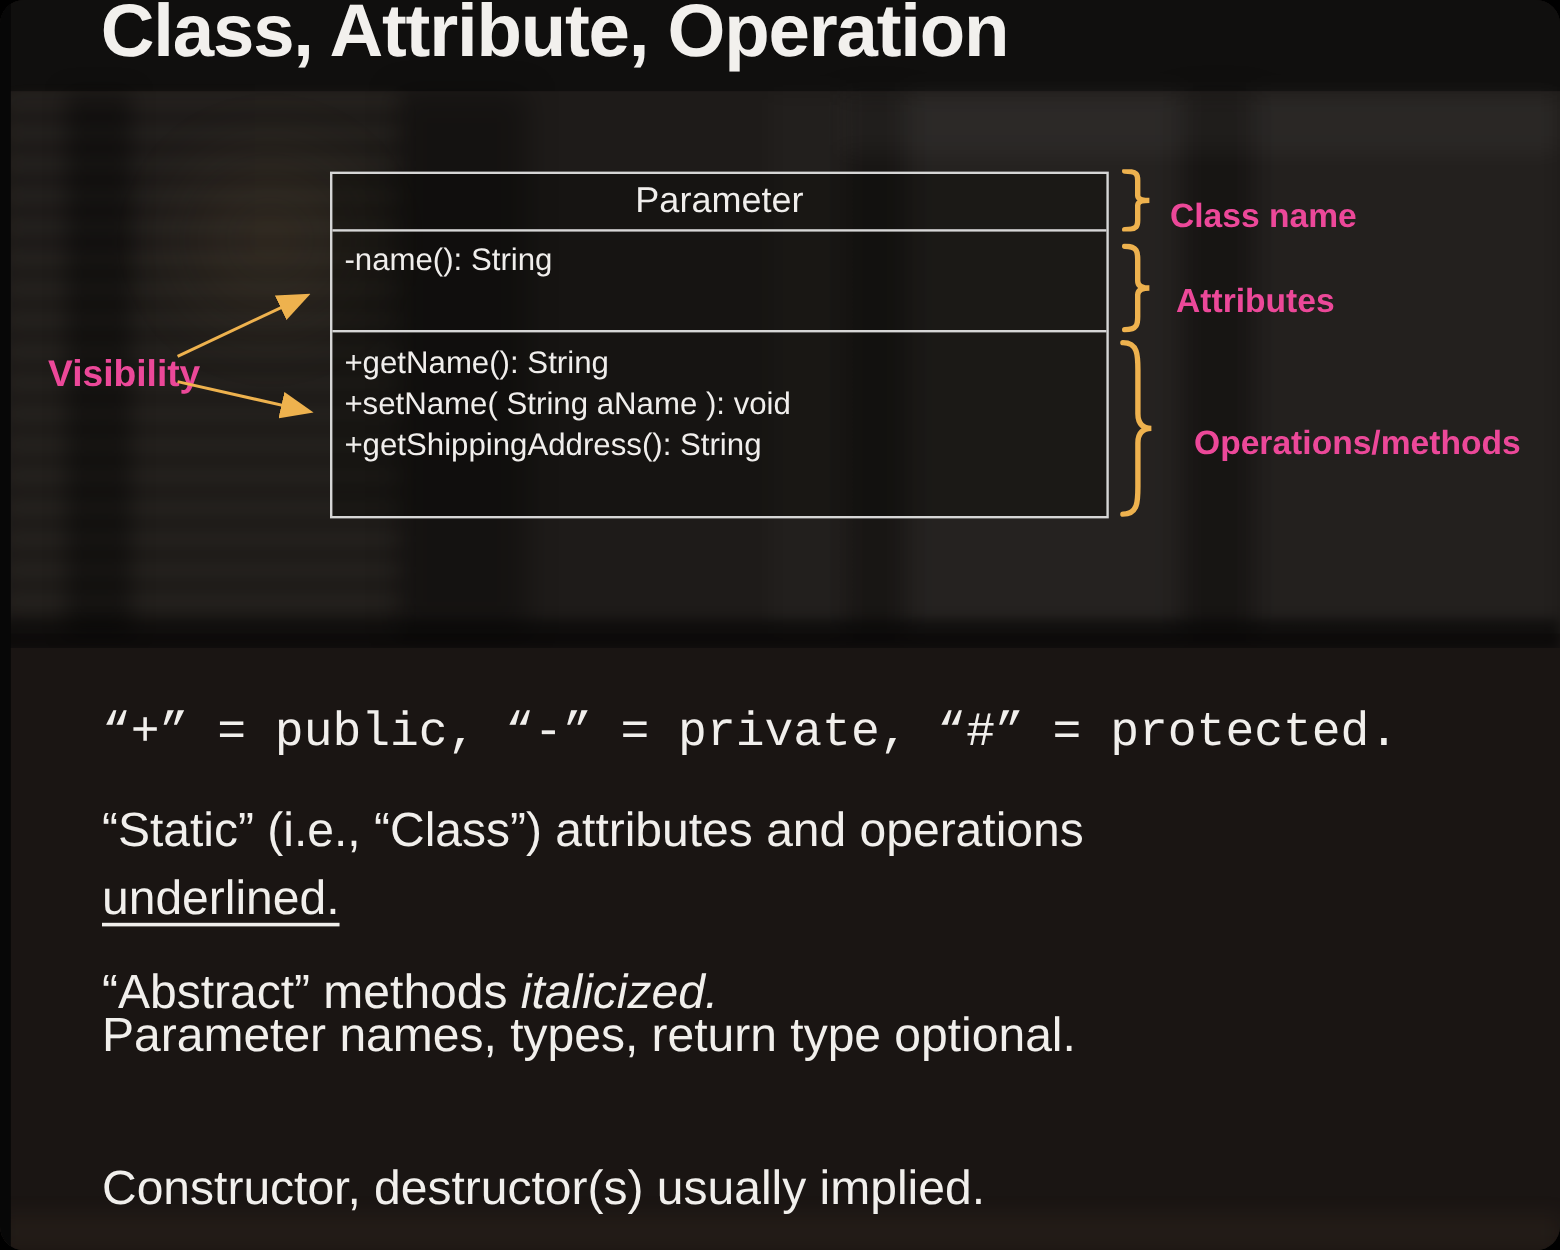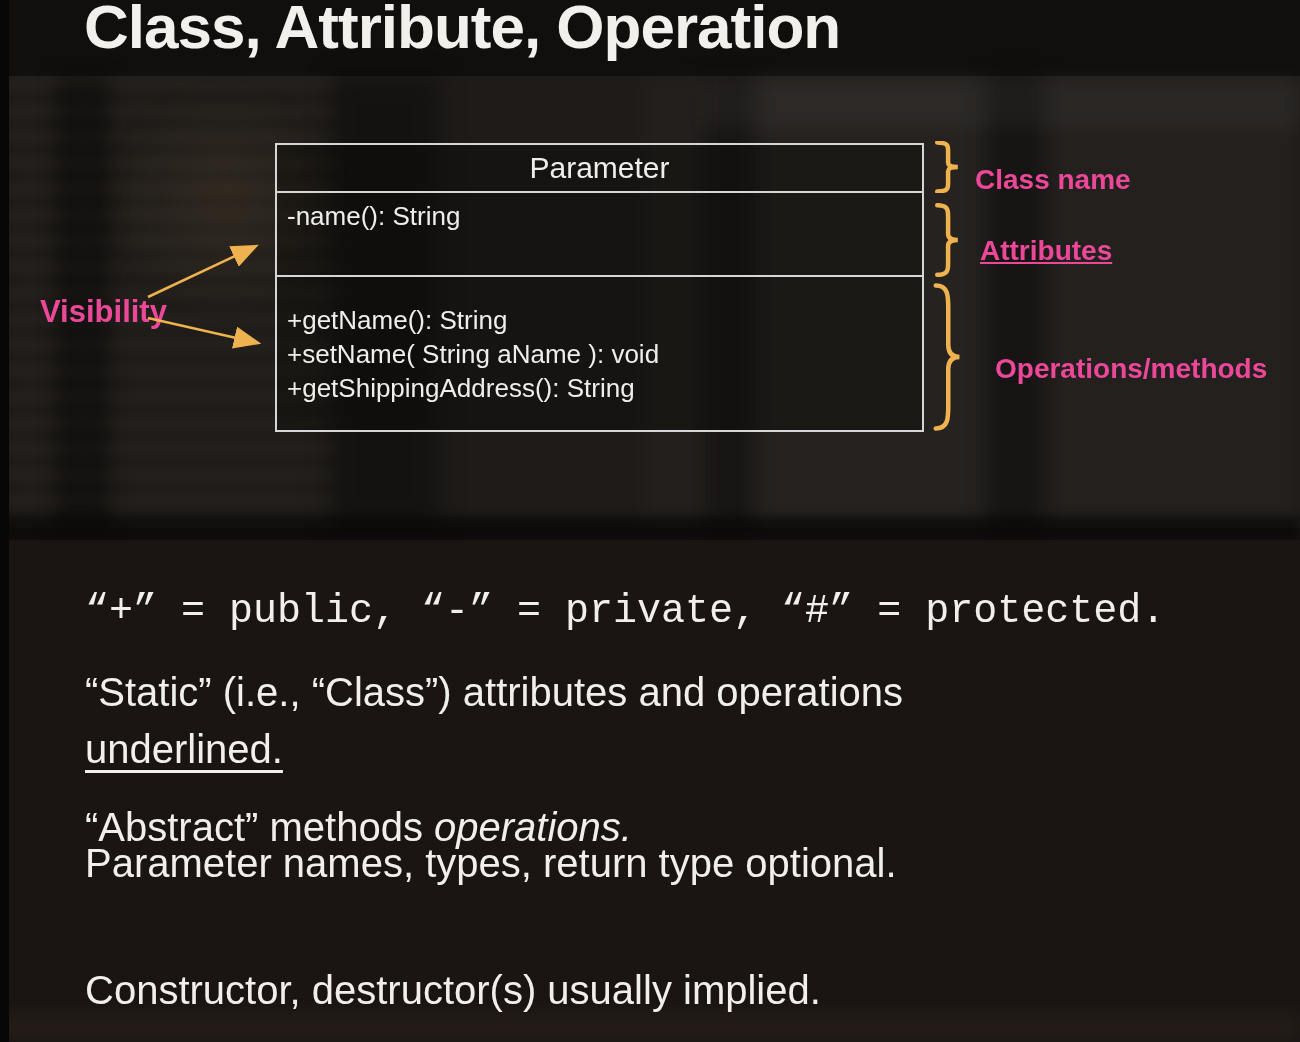--- a/index.html
+++ b/index.html
@@ -1,19 +1,20 @@
 <!DOCTYPE html>
 <html><head>
 <meta charset="utf-8">
 <style>
   html,body{margin:0;padding:0;background:#000;}
   .stage{
     position:relative;width:1300px;height:1042px;overflow:hidden;
     background:#191514;
     font-family:"Liberation Sans","DejaVu Sans",sans-serif;
+    border-radius:20px;
     -webkit-font-smoothing:antialiased;
   }
   
   .bg,.bg *{position:absolute;pointer-events:none;}
   .bg{inset:0;}
   .bg-band{left:0;top:76px;width:1300px;height:452px;background:#1e1b19;}
   .bg-top{left:0;top:0;width:1300px;height:76px;background:#100f0e;}
   .bg-shelf{left:6px;top:80px;width:330px;height:448px;filter:blur(7px);opacity:.85;
     background:
       repeating-linear-gradient(180deg, rgba(235,210,170,.07) 0 10px, rgba(0,0,0,.10) 10px 26px);}
@@ -45,29 +46,29 @@
   .uml-header{
     height:48px;border-bottom:2px solid #d6d6d6;box-sizing:border-box;
     display:flex;align-items:center;justify-content:center;
     font-size:30px;
   }
   .uml-attrs{
     height:84px;border-bottom:2px solid #d6d6d6;box-sizing:border-box;
     padding:7px 0 0 10px;font-size:26px;line-height:33px;
   }
   .uml-ops{
-    padding:26px 0 0 10px;font-size:26px;line-height:34px;
+    padding:8px 0 0 10px;font-size:26px;line-height:34px;
   }
   .brace{position:absolute;}
   .brace path{stroke:#eeb24e;stroke-width:4.5;fill:none;stroke-linecap:round;}
   .callout{
     position:absolute;margin:12px;font-weight:700;color:#ec4899;white-space:nowrap;
   }
   .lbl-class{left:963px;top:152px;font-size:28px;}
-  .lbl-attrs{left:968px;top:223px;font-size:28px;text-decoration:underline;}
+  .lbl-attrs{left:968px;top:223px;font-size:28px;}
   .lbl-ops{left:983px;top:341px;font-size:28px;}
   .lbl-vis{left:28px;top:282px;font-size:31px;}
   .arrows{position:absolute;left:140px;top:235px;}
 
   
   .note{
     position:absolute;left:85px;margin:0;
     font-size:40px;line-height:57px;color:#f1efec;white-space:nowrap;
   }
   .n1{top:583px;font-family:Liberation Mono, monospace;} .n2{top:664px;white-space:normal;width:1000px;}
@@ -131,18 +132,18 @@
       </marker>
     </defs>
     <line x1="8" y1="62" x2="112" y2="13" stroke="#eeb24e" stroke-width="2.5" marker-end="url(#ah)"></line>
     <line x1="8" y1="83" x2="114" y2="107" stroke="#eeb24e" stroke-width="2.5" marker-end="url(#ah)"></line>
   </svg>
 
   <p class="note n1">“+” = public, “-” = private, “#” = protected.</p>
 
   <p class="note n2"><span>“Static” (i.e., “Class”) attributes and operations</span><br><span class="u">underlined.</span></p>
 
-  <p class="note n3"><span>“Abstract” methods </span><span class="i">operations.</span></p>
+  <p class="note n3"><span>“Abstract” methods </span><span class="i">italicized.</span></p>
 
   <p class="note n4">Parameter names, types, return type optional.</p>
   <p class="note n5">Constructor, destructor(s) usually implied.</p>
 
 </div>
 
 </body></html>

